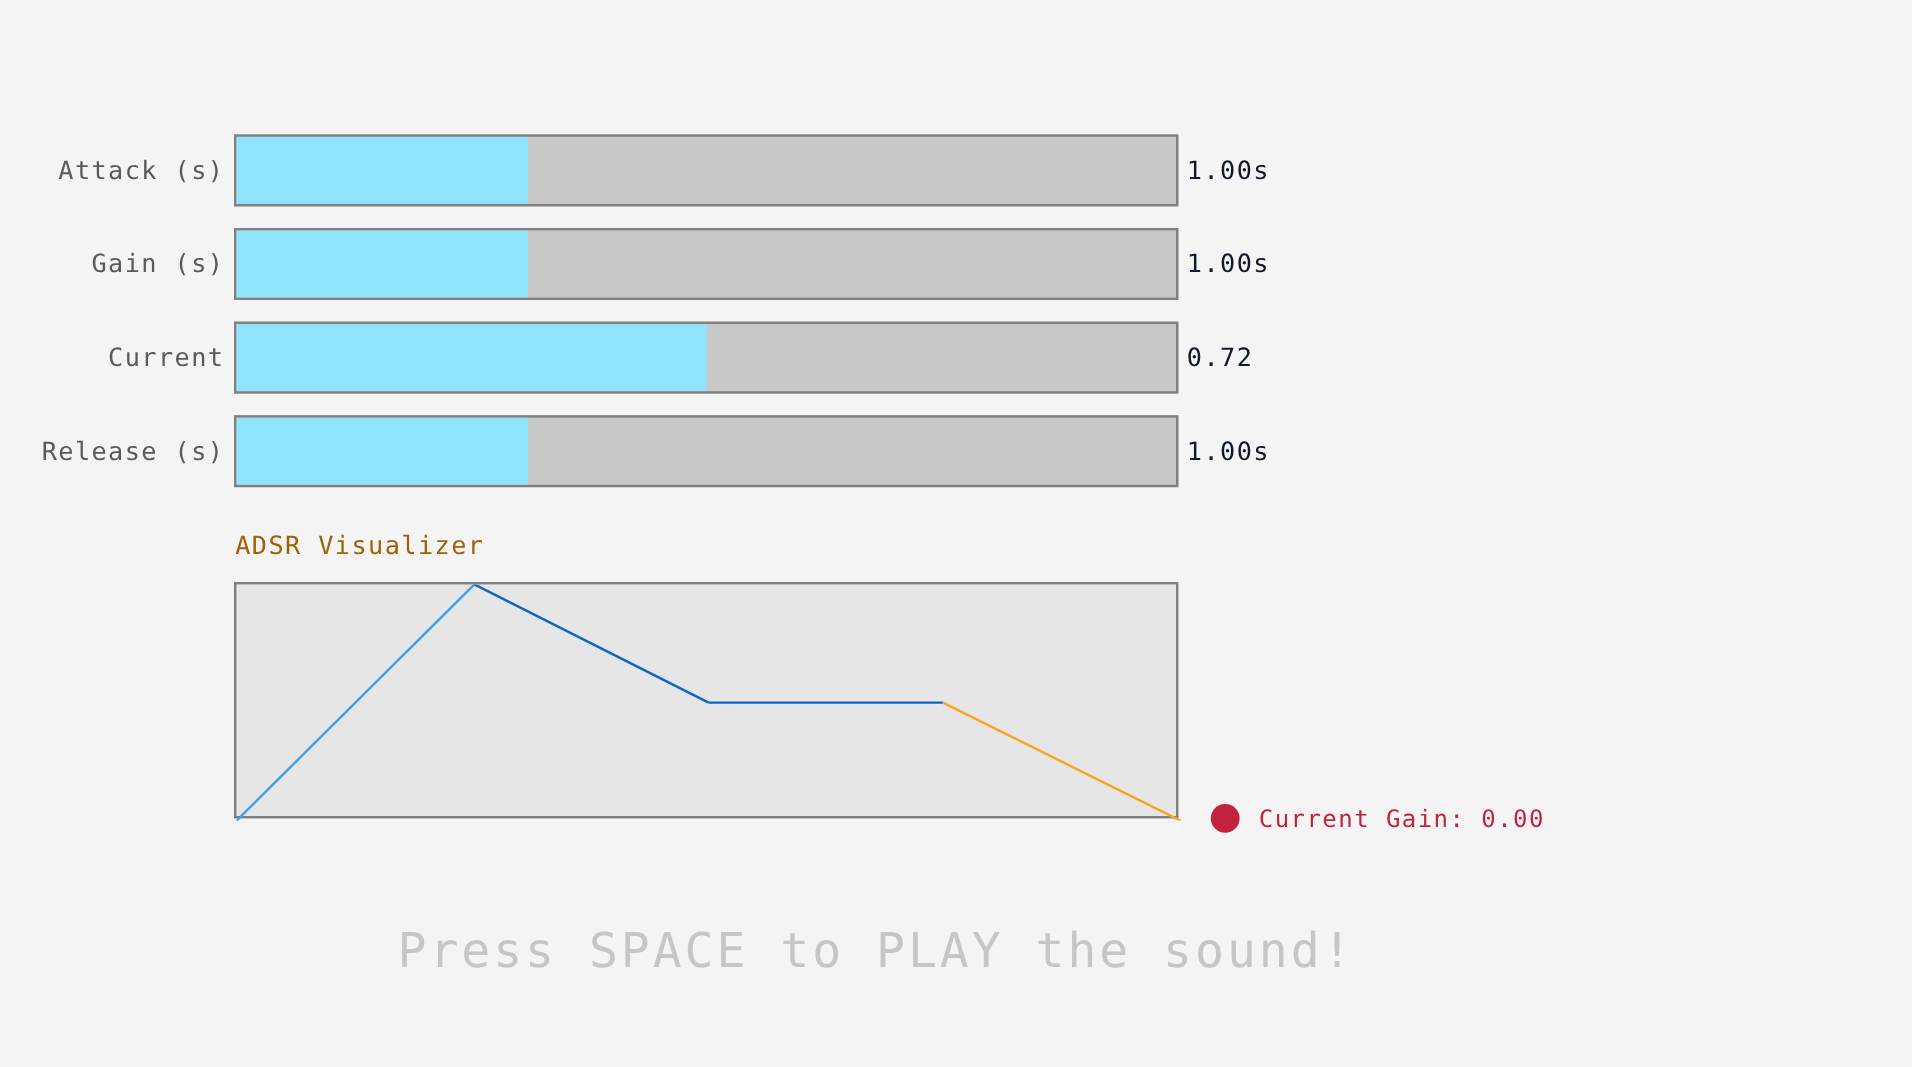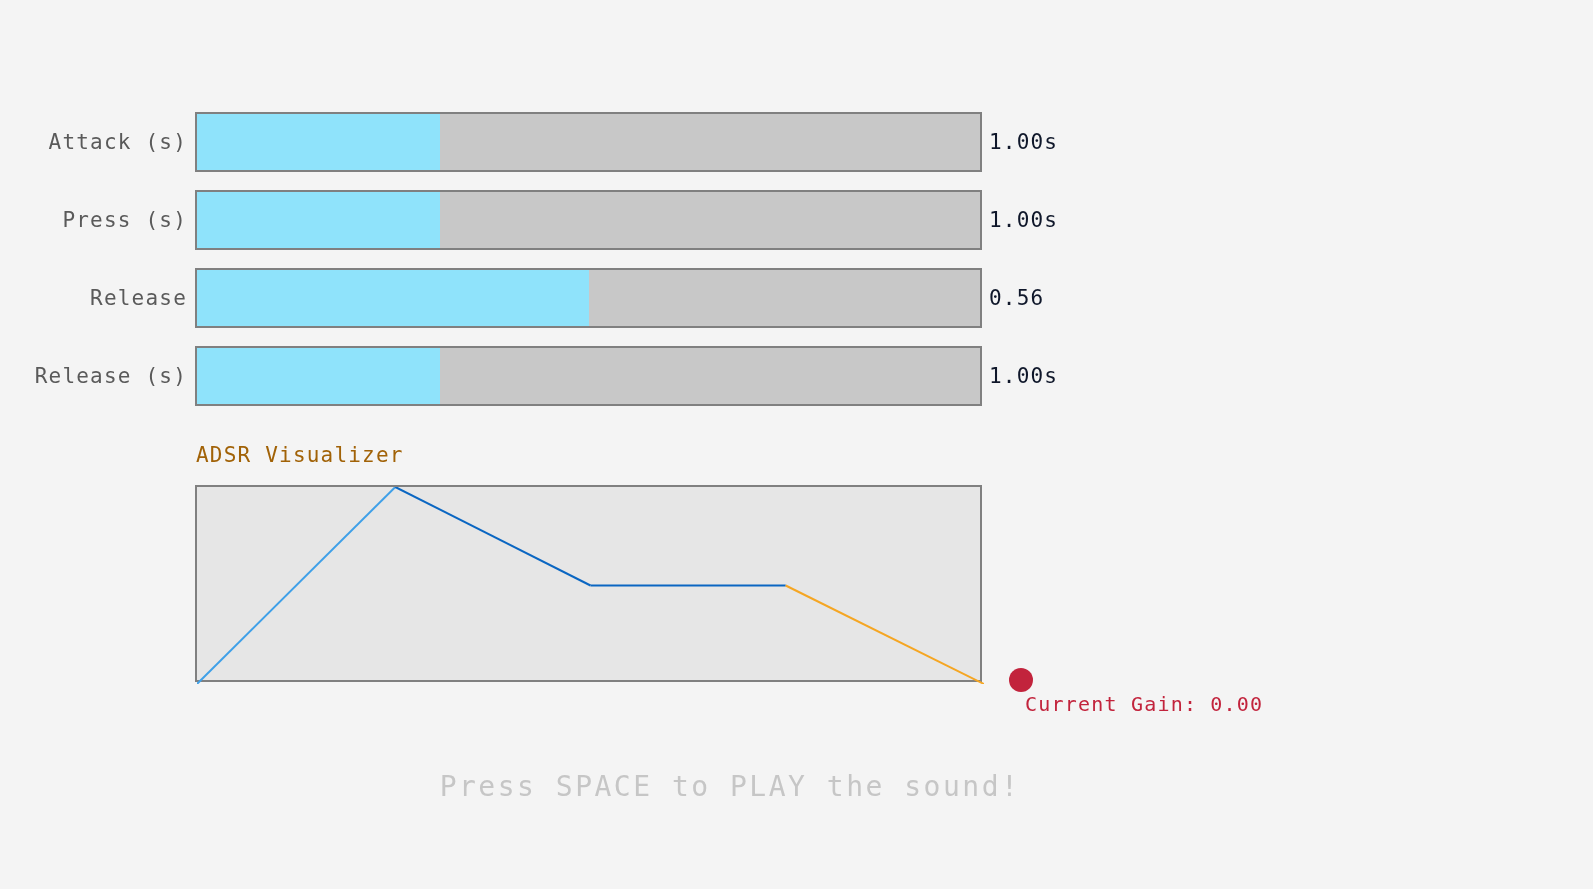--- a/index.html
+++ b/index.html
@@ -113,23 +113,22 @@
     display: block;
   }
 
   
   #gain-indicator {
     position: absolute;
     left: 1009px;
     top: 668px;
     height: 28px;
     display: flex;
-    align-items: flex-start;
-    white-space: nowrap;
-    flex-direction: column;
+    align-items: center;
+    white-space: nowrap;
   }
 
   #gain-dot {
     width: 24px;
     height: 24px;
     border-radius: 50%;
     background: #c2233c;
     flex: 0 0 auto;
   }
 
@@ -141,53 +140,53 @@
     font-family: "DejaVu Sans Mono", "Liberation Mono", monospace;
   }
 
   
   #play-hint {
     position: absolute;
     left: 0;
     top: 770px;
     width: 1460px;
     text-align: center;
-    font-size: 28px;
+    font-size: 40px;
     letter-spacing: 2.5px;
     color: #c6c6c6;
     white-space: nowrap;
     font-family: "DejaVu Sans Mono", "Liberation Mono", monospace;
   }
 </style>
 </head>
 <body>
 
 <div id="stage">
 
   <div id="slider-list">
       <div class="slider-row" style="top: 112px;">
         <div class="slider-label">Attack (s)</div>
         <div class="slider-track">
           <div class="slider-fill" style="width: 31%; background: rgb(143, 227, 251);"></div>
         </div>
         <div class="slider-value">1.00s</div>
       </div>
       <div class="slider-row" style="top: 190px;">
-        <div class="slider-label">Press (s)</div>
+        <div class="slider-label">Gain (s)</div>
         <div class="slider-track">
           <div class="slider-fill" style="width: 31%; background: rgb(143, 227, 251);"></div>
         </div>
         <div class="slider-value">1.00s</div>
       </div>
       <div class="slider-row" style="top: 268px;">
-        <div class="slider-label">Release</div>
+        <div class="slider-label">Current</div>
         <div class="slider-track">
           <div class="slider-fill" style="width: 50%; background: rgb(143, 227, 251);"></div>
         </div>
-        <div class="slider-value">0.56</div>
+        <div class="slider-value">0.72</div>
       </div>
       <div class="slider-row" style="top: 346px;">
         <div class="slider-label">Release (s)</div>
         <div class="slider-track">
           <div class="slider-fill" style="width: 31%; background: rgb(143, 227, 251);"></div>
         </div>
         <div class="slider-value">1.00s</div>
       </div>
     </div>
 

